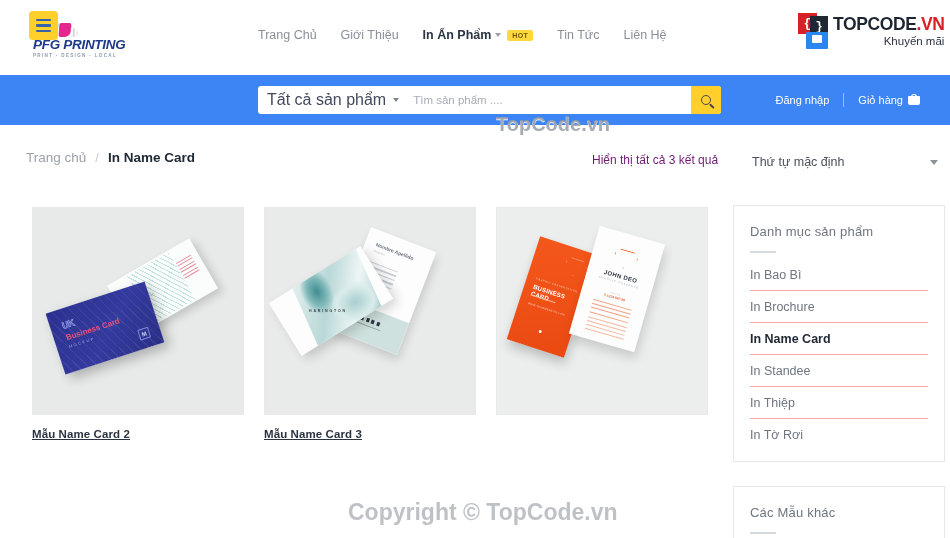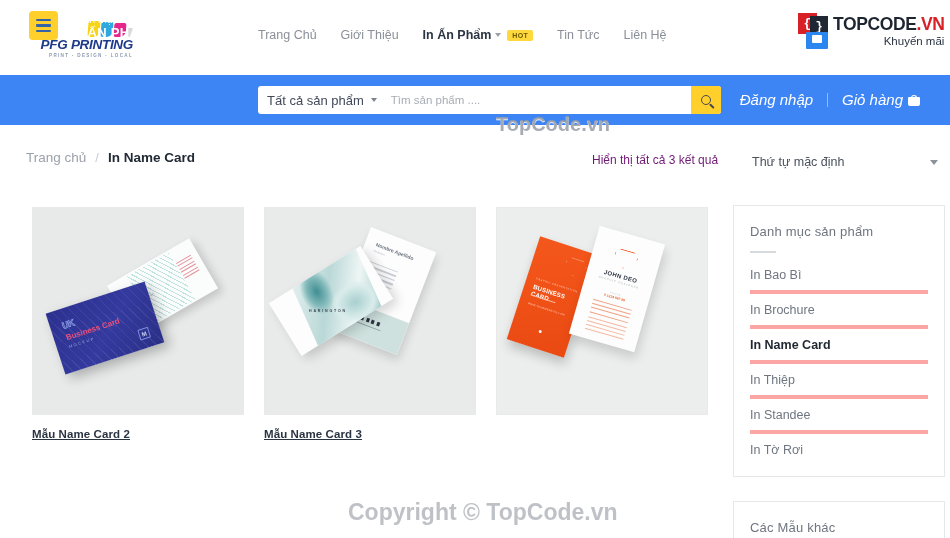--- a/index.html
+++ b/index.html
@@ -14,21 +14,21 @@
 
   
   .topbar {
     position: absolute; left: 0; top: 0; width: 950px; height: 75px;
     background: #ffffff;
     display: flex; align-items: center;
   }
   .logo-wrap {
     position: absolute; left: 33px; top: 14px;
     width: 100px; height: 44px;
-    display: flex; flex-direction: column; align-items: flex-end; justify-content: flex-end;
+    display: flex; flex-direction: column; align-items: flex-start; justify-content: flex-end;
   }
   .logo-shapes { display: flex; align-items: flex-end; gap: 1px; height: 17px; margin-bottom: 1px; }
   .lsq { width: 12px; height: 15px; border-radius: 2px 2px 6px 2px; transform: skewX(-4deg); }
   .lsq.y { background: #f7d417; height: 16px; }
   .lsq.c { background: #2fa8e0; height: 15px; }
   .lsq.m { background: #e5268c; height: 14px; }
   .lsq.k { background: #d9d9d9; height: 9px; width: 6px; }
   .logo-name {
     font-size: 13.5px; font-weight: bold; letter-spacing: -0.3px;
     color: #1e3a8a; font-style: italic; line-height: 1;
@@ -102,21 +102,21 @@
     width: 0; height: 0; border-left: 4.5px solid transparent; border-right: 4.5px solid transparent;
     border-top: 5px solid #ffffff;
   }
 
   .searchbox {
     position: absolute; left: 258px; top: 86px; width: 463px; height: 28px;
     background: #fff; border-radius: 3px; display: flex; align-items: center; overflow: hidden;
   }
   .sb-select {
     display: flex; align-items: center; gap: 7px; padding: 0 10px 0 9px; height: 100%;
-    font-size: 13px; color: #42495a; white-space: nowrap; cursor: pointer;
+    font-size: 16px; color: #42495a; white-space: nowrap; cursor: pointer;
   }
   .sb-caret {
     width: 0; height: 0; border-left: 3.5px solid transparent; border-right: 3.5px solid transparent;
     border-top: 4px solid #7d838c;
   }
   .sb-input {
     flex: 1; height: 100%; border: none; outline: none;
     font-size: 11.5px; color: #42495a; font-family: "Liberation Sans", sans-serif;
     padding-left: 4px;
   }
@@ -126,21 +126,21 @@
     justify-content: center; flex: none; cursor: pointer;
   }
   .mag { position: relative; width: 10px; height: 10px; border: 1.8px solid #48484a; border-radius: 50%; }
   .mag:after {
     content: ""; position: absolute; right: -4px; bottom: -3px; width: 5.5px; height: 1.8px;
     background: #48484a; transform: rotate(45deg); border-radius: 1px;
   }
 
   .bb-right { position: absolute; right: 16px; top: 93px; display: flex; align-items: center; gap: 0; }
   .bb-right a {
-    color: #fff; font-size: 15px; text-decoration: none; padding: 0 14px; line-height: 14px; font-style: italic;
+    color: #fff; font-size: 11px; text-decoration: none; padding: 0 14px; line-height: 14px;
   }
   .bb-right .sep { width: 1px; height: 14px; background: rgba(255,255,255,.45); }
   .bag { display: inline-block; position: relative; width: 12px; height: 11px; margin-left: 5px; vertical-align: -1px; }
   .bag-body { position: absolute; bottom: 0; left: 0; width: 12px; height: 9px; background: #fff; border-radius: 1px 1px 2px 2px; }
   .bag-handle {
     position: absolute; top: 0; left: 3px; width: 6px; height: 5px;
     border: 1.5px solid #fff; border-bottom: none; border-radius: 3px 3px 0 0;
   }
 
   
@@ -288,21 +288,21 @@
   .mk3 .wcard3 .lines4 i { display: block; height: 1px; background: #f5b9a2; margin-bottom: 3px; }
 
   
   .side { position: absolute; left: 733px; top: 80px; width: 212px; }
   .panel { border: 1px solid #e7e7e9; background: #fff; padding: 18px 16px 11px 16px; }
   .panel + .panel { margin-top: 24px; }
   .panel h3 { font-size: 13px; color: #6f7680; font-weight: normal; letter-spacing: .2px; }
   .panel .rule { width: 26px; height: 2px; background: #d7dadd; margin: 12px 0 6px 0; }
   .cat-list { list-style: none; }
   .cat-list li {
-    padding: 9px 0 8px 0; border-bottom: 4px solid #fca5a5;
+    padding: 9px 0 8px 0; border-bottom: 1px solid #fca5a5;
     font-size: 12.5px; color: #6f7680; cursor: pointer;
   }
   .cat-list li:last-child { border-bottom: none; }
   .cat-list li.active { color: #1f2733; font-weight: bold; }
 </style>
 </head>
 <body>
 
 <div class="page">
 
@@ -502,22 +502,22 @@
 
     <div class="side">
 
       <div class="panel">
         <h3>Danh mục sản phẩm</h3>
         <div class="rule"></div>
         <ul class="cat-list">
           <li>In Bao Bì</li>
           <li>In Brochure</li>
           <li class="active">In Name Card</li>
+          <li>In Standee</li>
           <li>In Thiệp</li>
-          <li>In Standee</li>
           <li>In Tờ Rơi</li>
         </ul>
       </div>
 
       <div class="panel">
         <h3>Các Mẫu khác</h3>
         <div class="rule"></div>
 
       </div>
 

